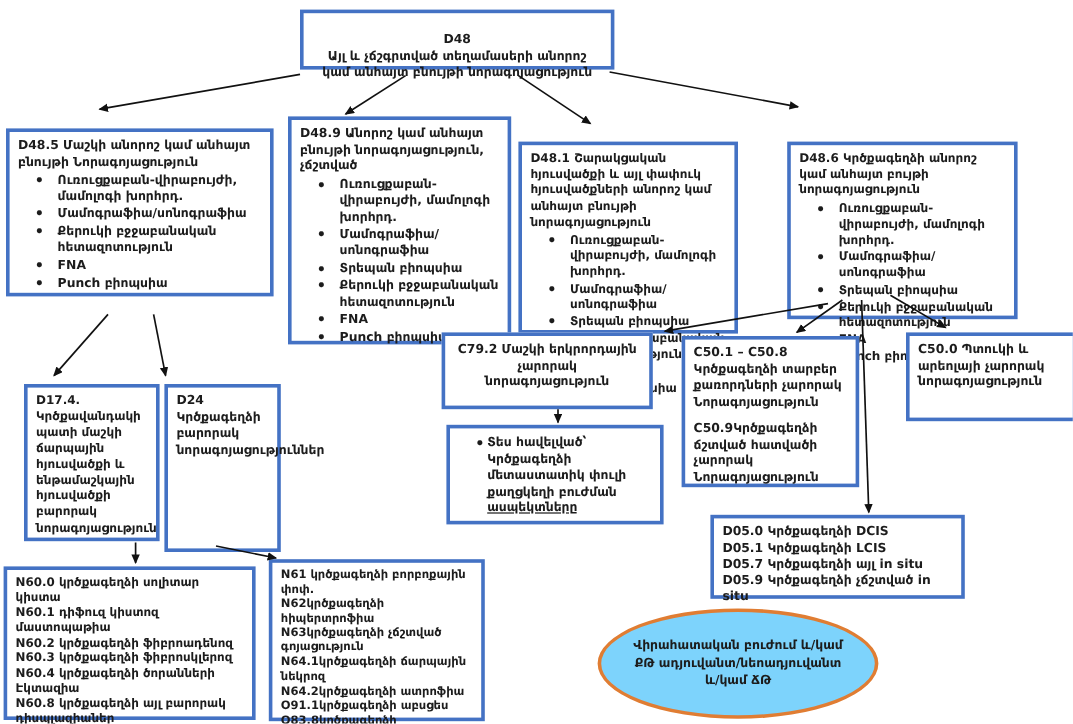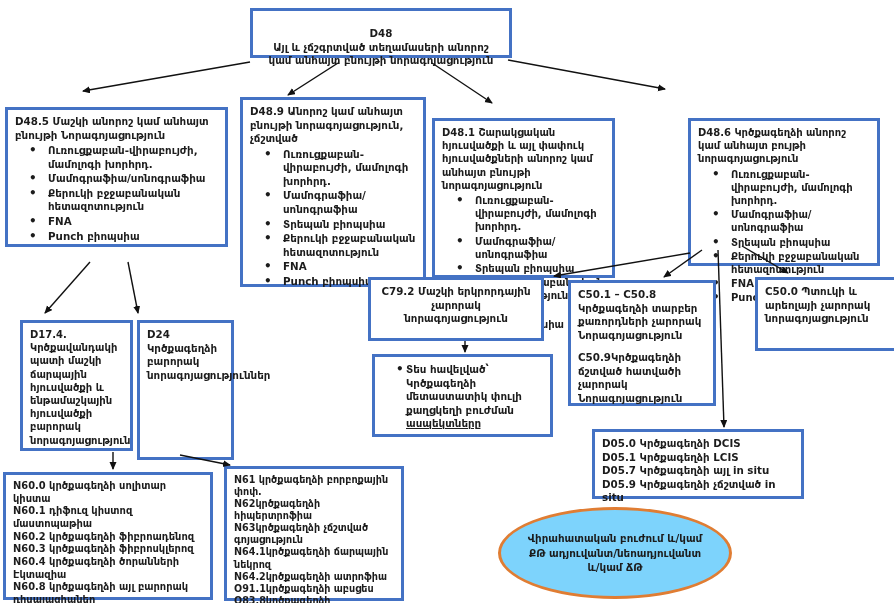--- a/index.html
+++ b/index.html
@@ -65,21 +65,21 @@
   <div class="bullets">
     <div class="bullet">Ուռուցքաբան-վիրաբույժի, մամոլոգի խորհրդ.</div>
     <div class="bullet">Մամոգրաֆիա/սոնոգրաֆիա</div>
     <div class="bullet">Տրեպան բիոպսիա</div>
     <div class="bullet">Քերուկի բջջաբանական հետազոտություն</div>
     <div class="bullet">FNA</div>
     <div class="bullet">Punch բիոպսիա</div>
   </div>
 </div>
 
-<div class="node" style="left:656px;top:118px;width:192px;height:148px;font-size:10px;margin-left:32px;">
+<div class="node" style="left:656px;top:118px;width:192px;height:148px;font-size:10px;">
   <div>D48.6 Կրծքագեղձի անորոշ կամ անհայտ բույթի նորագոյացություն</div>
   <div class="bullets">
     <div class="bullet">Ուռուցքաբան-վիրաբույժի, մամոլոգի խորհրդ.</div>
     <div class="bullet">Մամոգրաֆիա/սոնոգրաֆիա</div>
     <div class="bullet">Տրեպան բիոպսիա</div>
     <div class="bullet">Քերուկի բջջաբանական հետազոտություն</div>
     <div class="bullet">FNA</div>
     <div class="bullet">Punch բիոպսիա</div>
   </div>
 </div>

